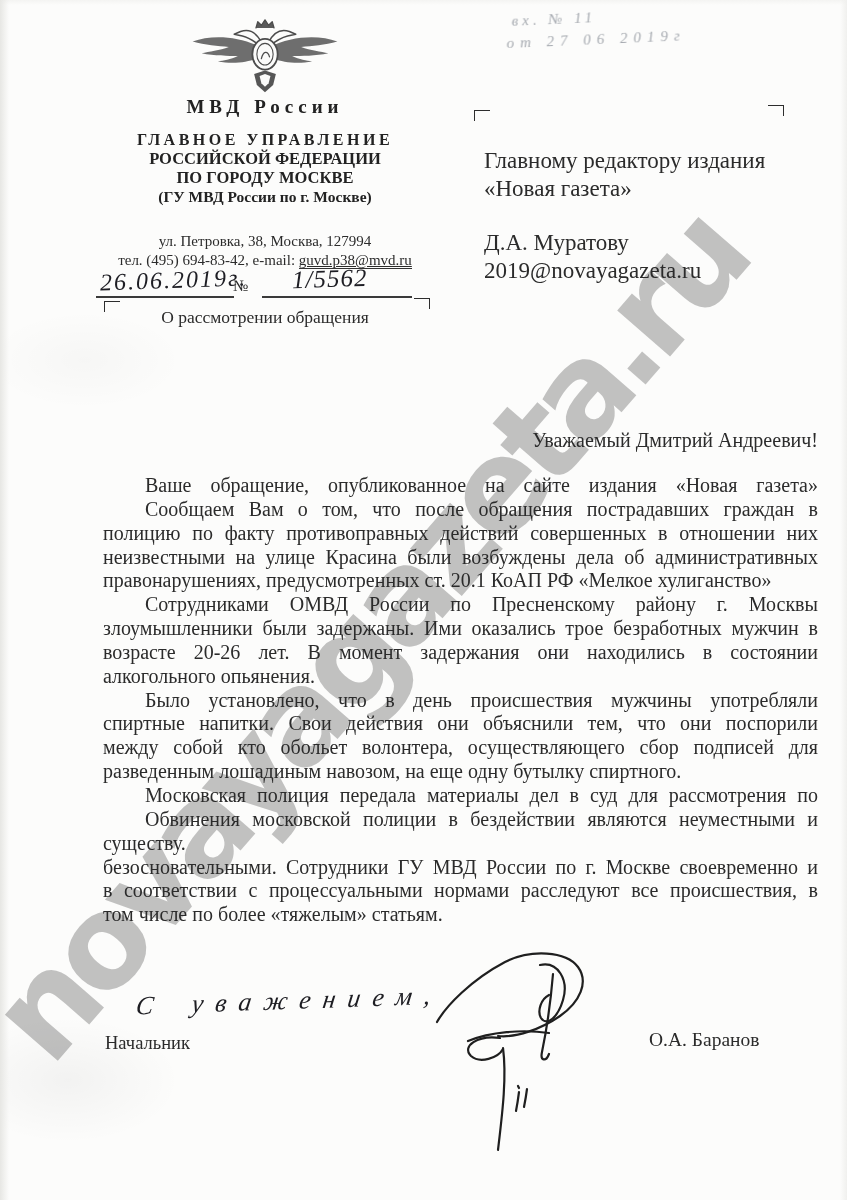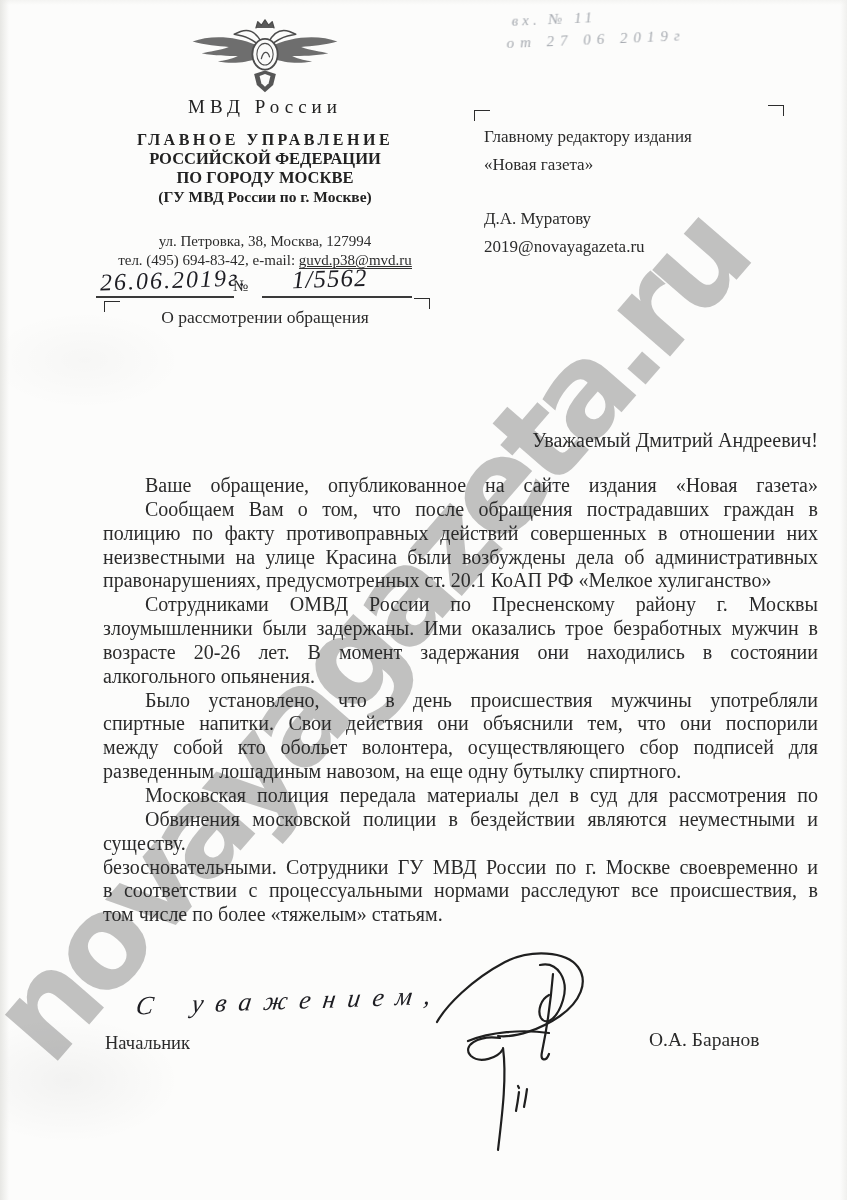--- a/index.html
+++ b/index.html
@@ -26,21 +26,21 @@
   
   .pencil-note{
     position:absolute;left:512px;top:6px;transform:rotate(-2.5deg);
     font-style:italic;font-size:15px;letter-spacing:4px;
     color:#a6aab0;line-height:22px;filter:blur(.3px);
   }
   .pencil-note .ln2{margin-left:-6px;letter-spacing:6px;}
   
   .lh{position:absolute;left:70px;top:18px;width:390px;text-align:center;}
   .lh .emblem{display:block;margin:0 auto;}
-  .lh-title{margin-top:2px;font-size:19px;font-weight:normal;letter-spacing:5px;color:#222;}
+  .lh-title{margin-top:2px;font-size:19px;font-weight:bold;letter-spacing:5px;color:#222;}
   .org{font-weight:bold;color:#222;font-size:16.5px;line-height:19px;}
   .org.first{margin-top:12px;letter-spacing:3.5px;font-size:16px;}
   .org.last{font-size:15.5px;}
   .lh-address{margin-top:26px;font-size:15px;line-height:19px;}
   .lh-contact{font-size:15px;line-height:19px;}
   .lh-contact .email{border-bottom:1px solid #333;text-decoration:underline;}
   .dateline{position:relative;height:30px;margin-top:2px;text-align:left;}
   .hw{font-style:italic;color:#1e1e24;}
   .hw-date{position:absolute;left:30px;top:-5px;font-size:24px;letter-spacing:2px;transform:rotate(-2deg);}
   .no-label{position:absolute;left:163px;top:5px;font-size:16px;}
@@ -52,21 +52,21 @@
   .subject{font-size:17.5px;line-height:24px;padding-top:3px;}
   
   .crop{position:absolute;width:15px;height:10px;border-top:1.8px solid #2d2d2d;}
   .crop.l{border-left:1.8px solid #2d2d2d;}
   .crop.r{border-right:1.8px solid #2d2d2d;}
   .sub-cl{left:34px;top:-1px;}
   .sub-cr{left:344px;top:-4px;}
   .rec-cl{left:474px;top:110px;}
   .rec-cr{left:768px;top:105px;}
   
-  .recipient{position:absolute;left:484px;top:123px;font-size:17px;line-height:28px;}
+  .recipient{position:absolute;left:484px;top:147px;font-size:23px;line-height:28px;}
   .recipient .name{margin-top:26px;}
   
   .salutation{position:absolute;left:103px;top:429px;width:715px;text-align:right;font-size:20px;}
   .paragraphs{position:absolute;left:103px;top:474px;width:715px;font-size:20px;}
   .bline{line-height:23.85px;text-align:justify;text-align-last:justify;}
   .bline.first{text-indent:42px;}
   .bline.plast{text-align-last:left;}
   
   .hw-regards{
     position:absolute;left:136px;top:986px;font-size:26px;font-style:italic;

